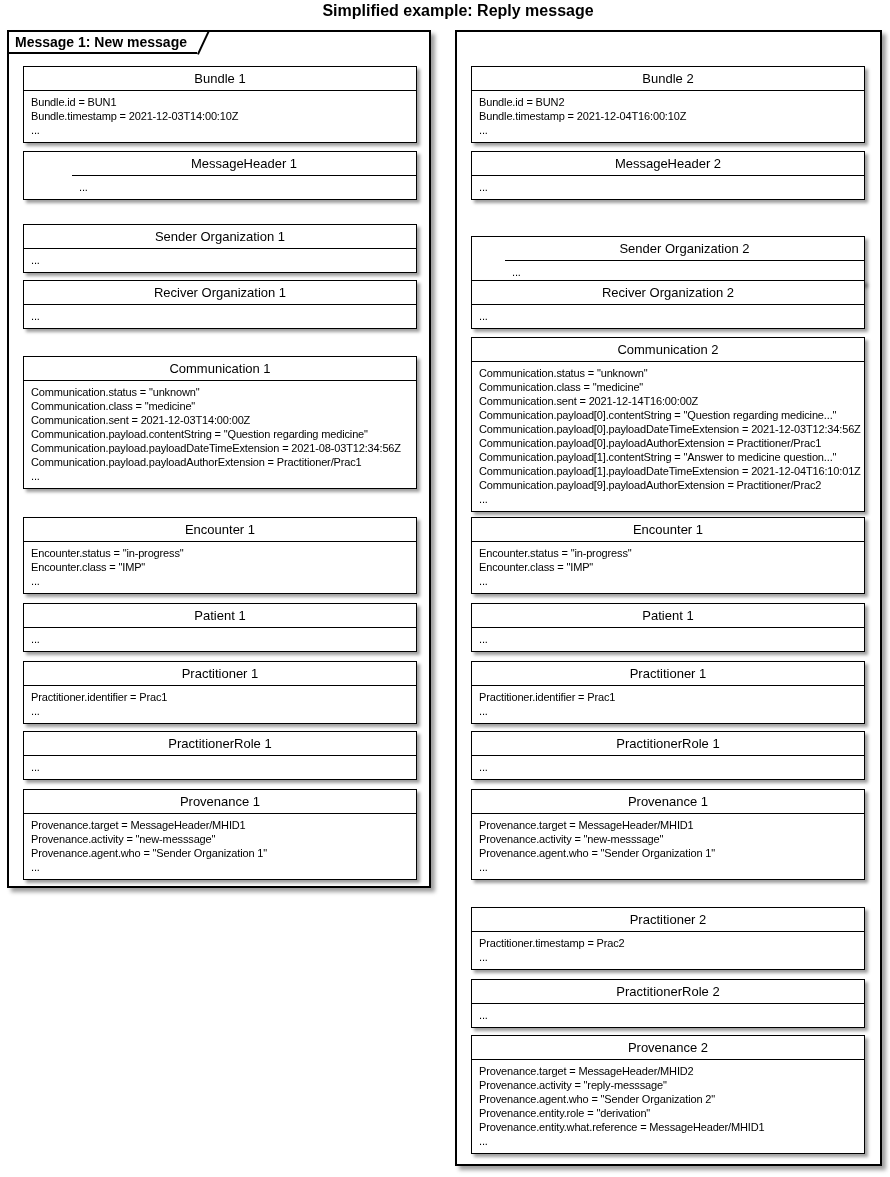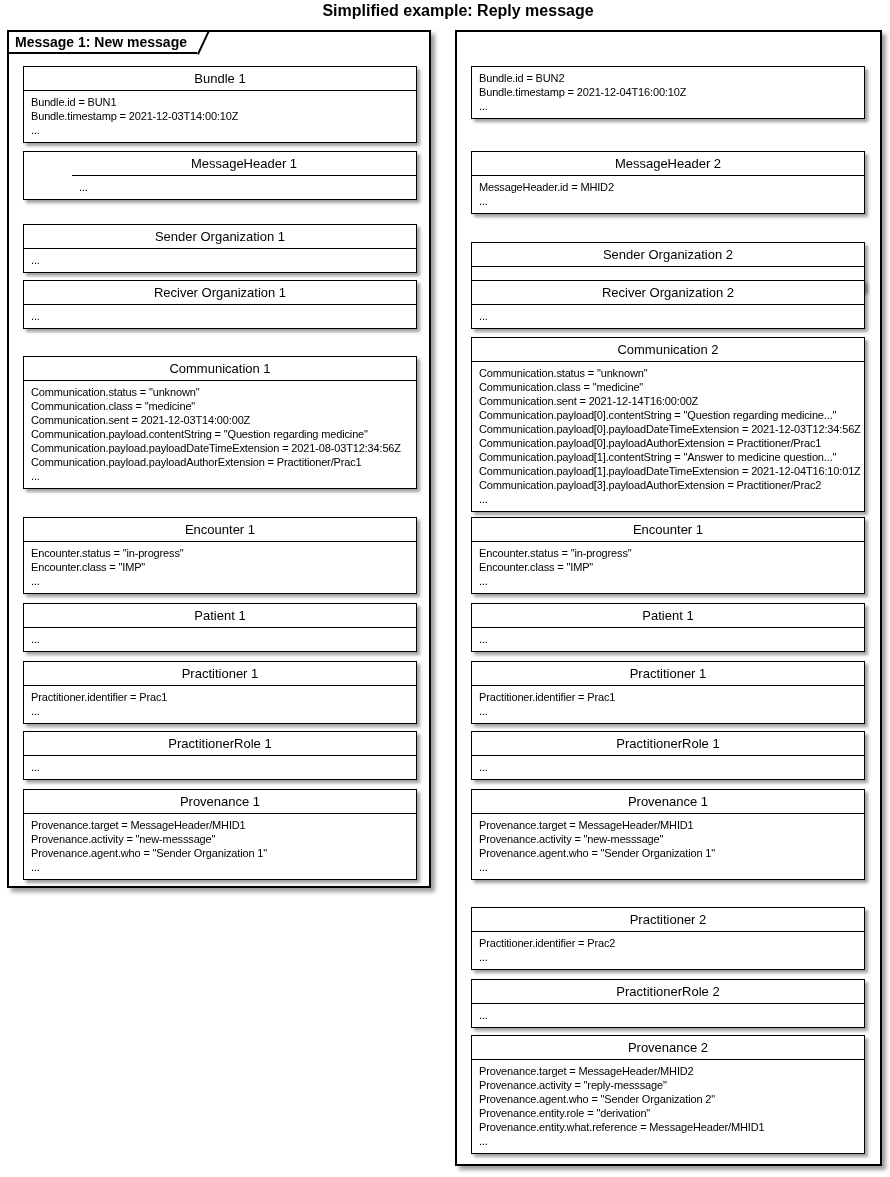--- a/index.html
+++ b/index.html
@@ -170,34 +170,34 @@
         <div class="obj-line">Provenance.target = MessageHeader/MHID1</div>
         <div class="obj-line">Provenance.activity = "new-messsage"</div>
         <div class="obj-line">Provenance.agent.who = "Sender Organization 1"</div>
         <div class="obj-line">...</div>
       </div>
   </div>
   </div>
 
 <div class="package" id="pkg-1" style="left:455px; top:30px; width:427px; height:1136px;">
 <div class="obj-box" style="top: 34px;">
+    <div class="obj-title">Bundle 2</div>
     <div class="obj-body">
         <div class="obj-line">Bundle.id = BUN2</div>
         <div class="obj-line">Bundle.timestamp = 2021-12-04T16:00:10Z</div>
         <div class="obj-line">...</div>
       </div>
   </div>
     <div class="obj-box" style="top: 119px;">
     <div class="obj-title">MessageHeader 2</div>
     <div class="obj-body">
-        <div class="obj-line">MessageHeader.id = MHID2</div>
-        <div class="obj-line">...</div>
-      </div>
-  </div>
-    <div class="obj-box" style="top: 210px;">
+        <div class="obj-line">...</div>
+      </div>
+  </div>
+    <div class="obj-box" style="top: 204px; padding-left: 33px;">
     <div class="obj-title">Sender Organization 2</div>
     <div class="obj-body">
         <div class="obj-line">...</div>
       </div>
   </div>
     <div class="obj-box" style="top: 248px;">
     <div class="obj-title">Reciver Organization 2</div>
     <div class="obj-body">
         <div class="obj-line">...</div>
       </div>
@@ -206,21 +206,21 @@
     <div class="obj-title">Communication 2</div>
     <div class="obj-body">
         <div class="obj-line">Communication.status = "unknown"</div>
         <div class="obj-line">Communication.class = "medicine"</div>
         <div class="obj-line">Communication.sent = 2021-12-14T16:00:00Z</div>
         <div class="obj-line">Communication.payload[0].contentString = "Question regarding medicine..."</div>
         <div class="obj-line">Communication.payload[0].payloadDateTimeExtension = 2021-12-03T12:34:56Z</div>
         <div class="obj-line">Communication.payload[0].payloadAuthorExtension = Practitioner/Prac1</div>
         <div class="obj-line">Communication.payload[1].contentString = "Answer to medicine question..."</div>
         <div class="obj-line">Communication.payload[1].payloadDateTimeExtension = 2021-12-04T16:10:01Z</div>
-        <div class="obj-line">Communication.payload[3].payloadAuthorExtension = Practitioner/Prac2</div>
+        <div class="obj-line">Communication.payload[9].payloadAuthorExtension = Practitioner/Prac2</div>
         <div class="obj-line">...</div>
       </div>
   </div>
     <div class="obj-box" style="top: 485px;">
     <div class="obj-title">Encounter 1</div>
     <div class="obj-body">
         <div class="obj-line">Encounter.status = "in-progress"</div>
         <div class="obj-line">Encounter.class = "IMP"</div>
         <div class="obj-line">...</div>
       </div>
@@ -249,21 +249,21 @@
     <div class="obj-body">
         <div class="obj-line">Provenance.target = MessageHeader/MHID1</div>
         <div class="obj-line">Provenance.activity = "new-messsage"</div>
         <div class="obj-line">Provenance.agent.who = "Sender Organization 1"</div>
         <div class="obj-line">...</div>
       </div>
   </div>
     <div class="obj-box" style="top: 875px;">
     <div class="obj-title">Practitioner 2</div>
     <div class="obj-body">
-        <div class="obj-line">Practitioner.identifier = Prac2</div>
+        <div class="obj-line">Practitioner.timestamp = Prac2</div>
         <div class="obj-line">...</div>
       </div>
   </div>
     <div class="obj-box" style="top: 947px;">
     <div class="obj-title">PractitionerRole 2</div>
     <div class="obj-body">
         <div class="obj-line">...</div>
       </div>
   </div>
     <div class="obj-box" style="top: 1003px;">

